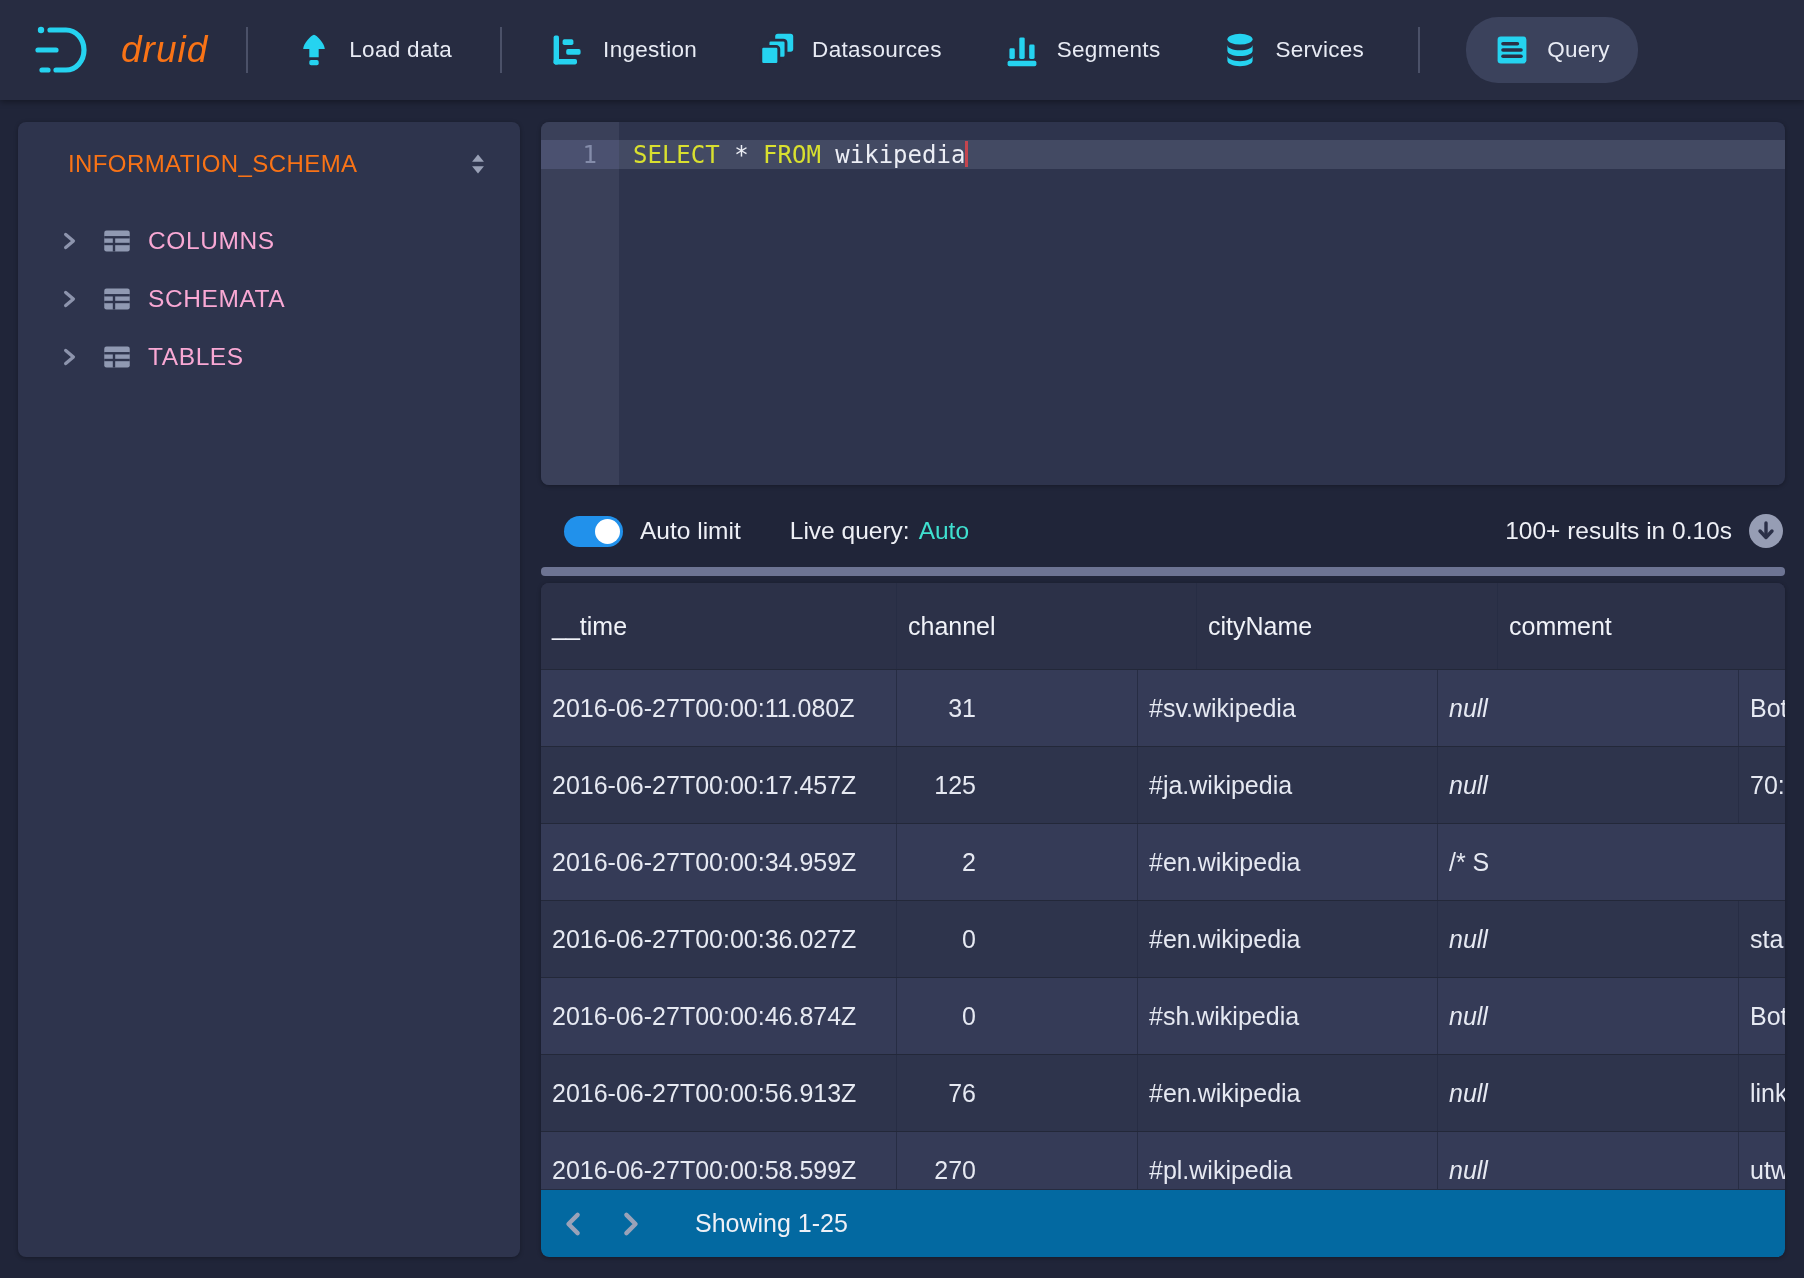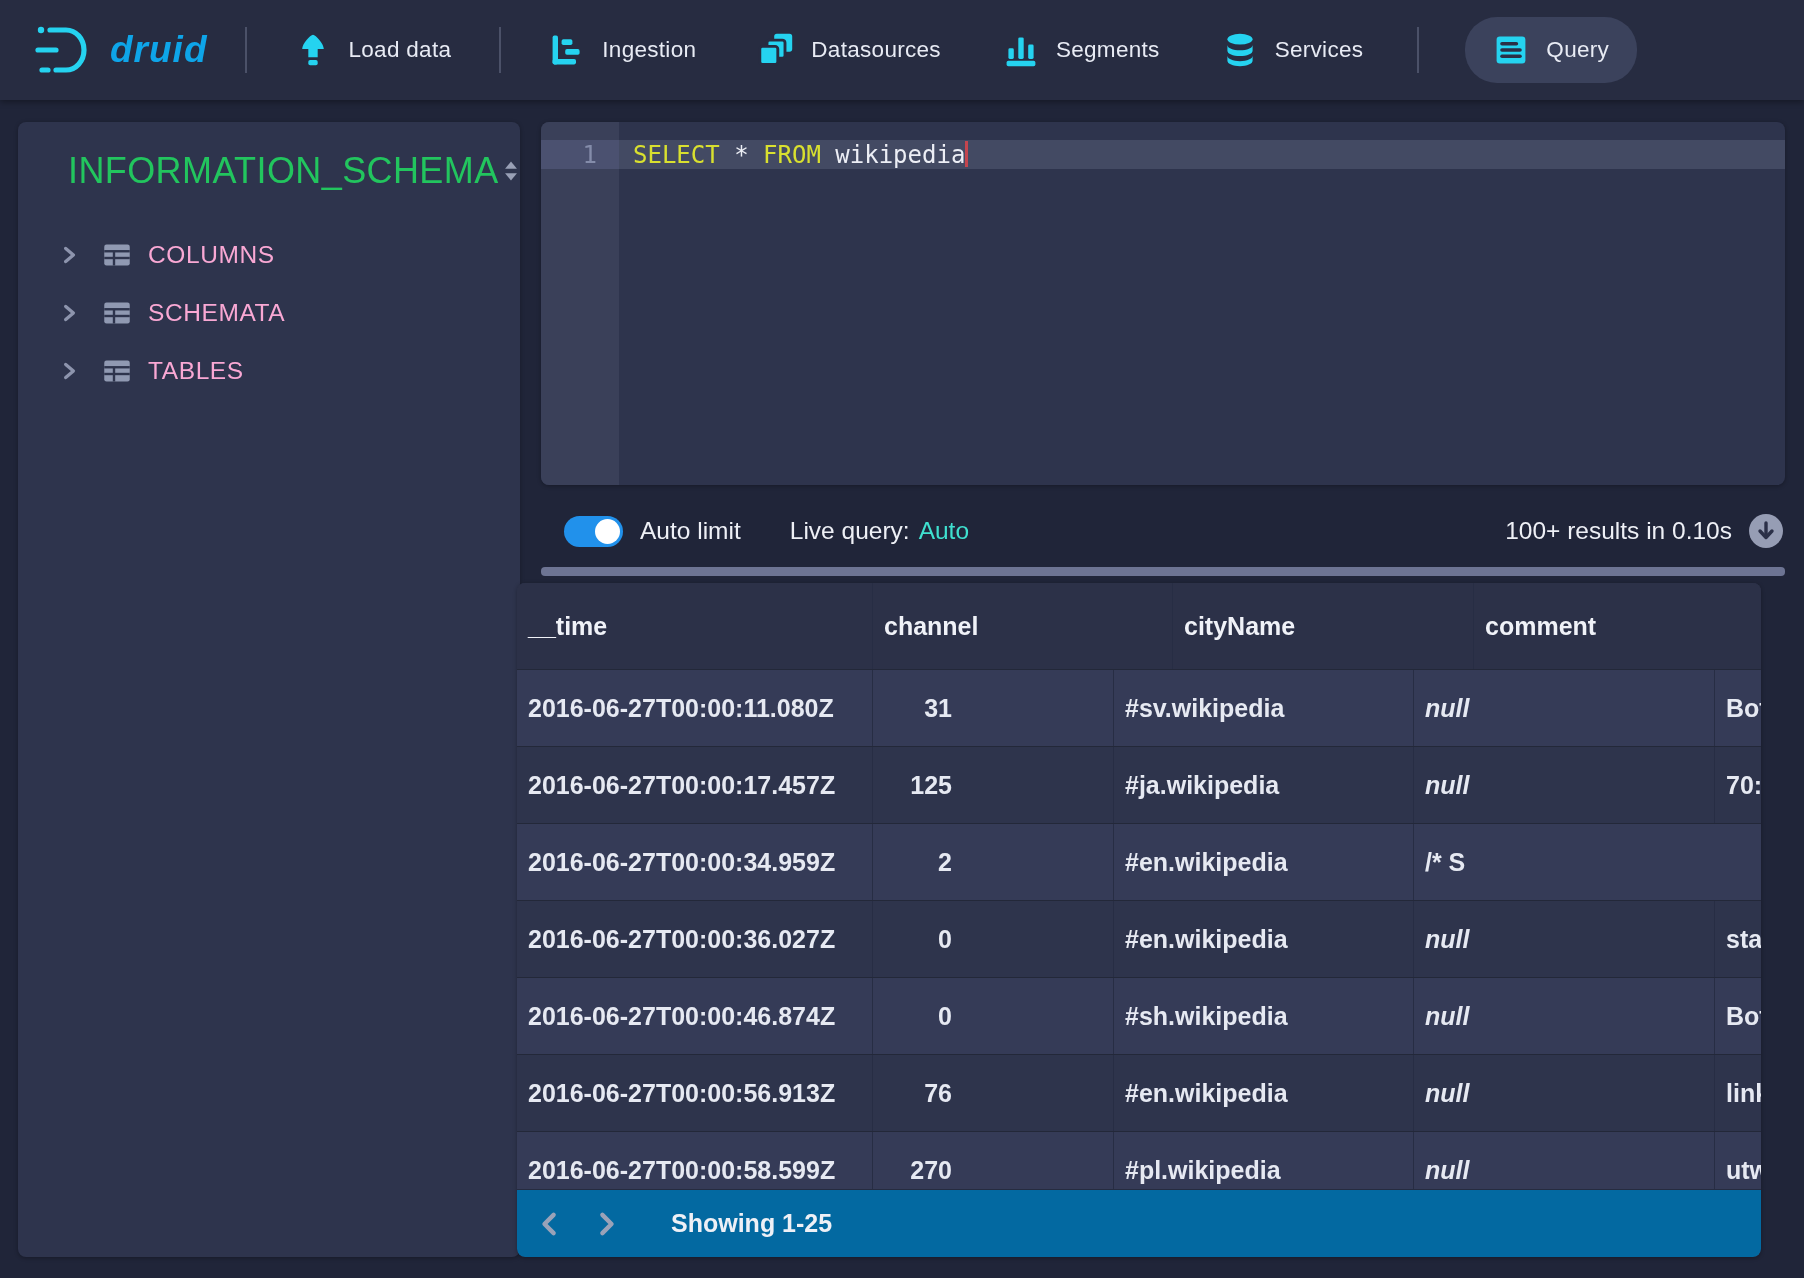--- a/index.html
+++ b/index.html
@@ -10,33 +10,33 @@
     background:#202539; overflow:hidden; color:#e4e7f0;
   }
 
   
   .navbar {
     position:absolute; left:0; top:0; width:1804px; height:100px;
     background:#272c41; display:flex; align-items:center;
     box-shadow:0 2px 6px rgba(0,0,0,.35);
   }
   .brand { display:flex; align-items:center; margin-left:34px; }
-  .brand-word { font-size:37px; font-style:italic; font-weight:700; color:#0ea5e9; letter-spacing:1px; margin-left:14px; }
+  .brand-word { font-size:37px; font-style:italic; font-weight:400; color:#f97316; letter-spacing:1px; margin-left:25px; }
   .nav-divider { width:2px; height:46px; background:#4b5168; }
   .nav-item { display:flex; align-items:center; gap:17px; color:#e8ebf4; font-size:22.5px; cursor:pointer; }
   .nav-item .nav-label { letter-spacing:.3px; }
   .nav-pill { background:#3b425c; border-radius:32px; padding:15px 28px; }
 
   
   .card { position:absolute; background:#2e344d; border-radius:8px; box-shadow:0 1px 4px rgba(0,0,0,.3); }
 
   
   .sidebar { left:18px; top:122px; width:502px; height:1135px; }
   .sidebar-header { display:flex; align-items:center; justify-content:space-between; padding:28px 30px 0 50px; }
-  .sidebar-title { font-size:36px; color:#22c55e; letter-spacing:.4px; }
+  .sidebar-title { font-size:24px; color:#f97316; letter-spacing:.4px; }
   .tree { margin-top:34px; }
   .tree-item { display:flex; align-items:center; height:58px; padding-left:40px; cursor:pointer; }
   .tree-item .caret { margin-right:22px; display:flex; }
   .tree-item .th-ic { margin-right:16px; display:flex; }
   .tree-label { font-size:24.5px; color:#f9a8d4; letter-spacing:.6px; }
 
   
   .editor { left:541px; top:122px; width:1244px; height:363px; overflow:hidden; }
   .gutter { position:absolute; left:0; top:0; width:78px; height:363px; background:#3a4059; }
   .active-line { position:absolute; left:0; top:18px; width:1244px; height:29px; background:#434a63; }
@@ -60,21 +60,21 @@
   .live-label { margin-left:49px; }
   .live-value { color:#3fe0cf; margin-left:9px; cursor:pointer; }
   .rb-spacer { flex:1; }
   .results-summary { font-size:24.5px; color:#eef0f6; }
   .dl-btn { margin-left:15px; cursor:pointer; display:flex; }
 
   
   .hscroll { position:absolute; left:541px; top:567px; width:1244px; height:9px; background:#6d7493; border-radius:4px; cursor:pointer; }
 
   
-  .results { left:517px; top:583px; width:1244px; height:674px; overflow:hidden;font-weight:bold; }
+  .results { left:541px; top:583px; width:1244px; height:674px; overflow:hidden; }
   .trow, .thead { display:flex; width:1348px; }
   .thead { height:87px; background:#2c3148; border-bottom:1px solid #232839; }
   .trow { height:77px; border-bottom:1px solid #232839; }
   .trow:nth-child(odd) { background:#353b57; }
   .trow:nth-child(even) { background:#2e344c; }
   .tcell { display:flex; align-items:center; padding-left:11px; font-size:25px; color:#e6e9f2;
            border-right:1px solid #272d44; overflow:hidden; white-space:nowrap; flex:none; }
   .c-time { width:356px; }
   .c-added { width:241px; justify-content:flex-end; padding-right:161px; }
   .c-channel { width:300px; }

